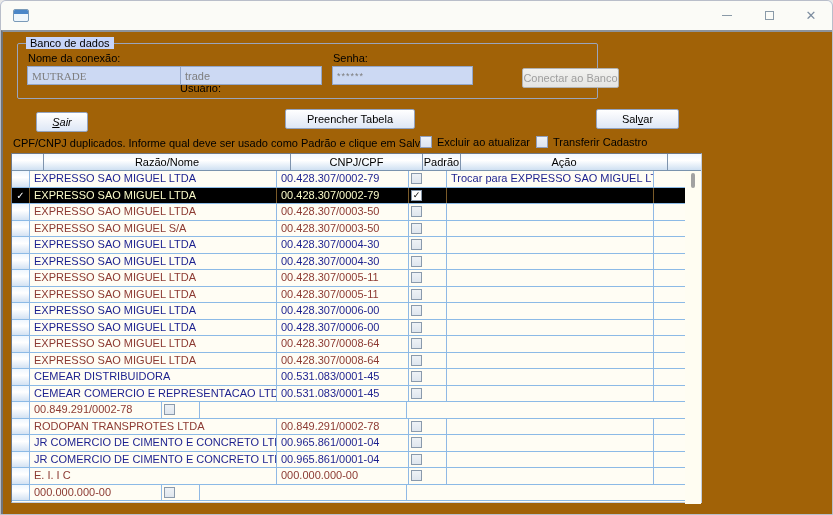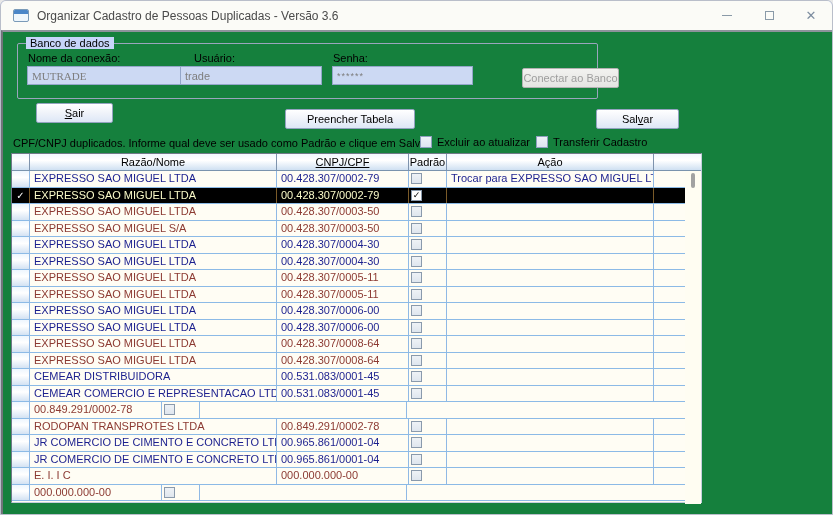--- a/index.html
+++ b/index.html
@@ -6,37 +6,37 @@
   html,body { width:833px; height:515px; font-family:"Liberation Sans", sans-serif; background:#e8e8e8; }
   .window { position:absolute; left:0; top:0; width:833px; height:515px; border:1px solid #b9beca; border-radius:6px 6px 0 0; overflow:hidden; background:#c7d5fa; }
   .titlebar { position:absolute; left:0; top:0; width:100%; height:29px; background:#fbfbf7; display:flex; align-items:center; }
   .app-icon { width:16px; height:13px; margin-left:12px; border:1px solid #7a9ab8; border-radius:2px; background:#eef6fc; position:relative; }
   .app-icon::before { content:""; position:absolute; left:0; top:0; right:0; height:4px; background:#4a86c8; border-radius:1px 1px 0 0; }
   .title-text { margin-left:8px; font-size:12px; color:#4a4a4a; }
   .win-controls { position:absolute; right:0; top:0; height:29px; display:flex; }
   .win-btn { width:42px; height:29px; display:flex; align-items:center; justify-content:center; color:#7d8da0; font-size:13px; }
   .max-glyph { width:9px; height:9px; border:1px solid #8a9aa8; display:inline-block; }
   .min-glyph { width:10px; height:0; border-top:1px solid #8a9aa8; display:inline-block; }
-  .body { position:absolute; left:0; top:29px; width:833px; height:486px; background:#15803d; border-top:2px solid #8d939b; border-left:2px solid #70747b; border-right:2px solid #cdd5e6; border-bottom:2px solid #cdd5e6; }
+  .body { position:absolute; left:0; top:29px; width:833px; height:486px; background:#a16207; border-top:2px solid #8d939b; border-left:2px solid #70747b; border-right:2px solid #cdd5e6; border-bottom:2px solid #cdd5e6; }
   
   .groupbox { position:absolute; left:14px; top:11px; width:581px; height:56px; border:1px solid #9aa5bd; border-radius:2px; }
   .legend { position:absolute; left:8px; top:-7px; background:#c7d5fa; padding:0 4px; font-size:11px; color:#000; }
   .fld-label { position:absolute; font-size:11px; color:#000; top:8px;text-align:center; }
   .fld-input { position:absolute; top:22px; height:19px; background:#ccd9f3; border:1px solid #93a6c9; color:#7e7e7e; font-size:11px; padding:0 4px; font-family:"Liberation Sans", sans-serif; }
   .pw { font-size:9px; letter-spacing:1px; }
   .btn { position:absolute; height:20px; background:linear-gradient(#ffffff,#f1f4fa 45%,#dde7f6); border:1px solid #93a3c0; border-radius:2px; font-size:11px; color:#000; text-align:center; line-height:18px; font-family:"Liberation Sans", sans-serif; }
   .btn .u { text-decoration:underline; }
   .btn.disabled { background:linear-gradient(#f2f2f0,#e4e4e2); border-color:#b2b2b2; color:#9e9e9e;margin-left:32px; }
   
   .instruction { position:absolute; left:10px; top:105px; font-size:11px; color:#000; }
   .cb-wrap { position:absolute; top:104px; display:flex; align-items:flex-start; font-size:11px; color:#000; }
   .cb-box { width:12px; height:12px; border:1px solid #90a0c0; background:linear-gradient(#eef2f8,#dde4f0); margin-right:5px; }
   
   .grid { position:absolute; left:8px; top:121px; width:691px; height:350px; background:#fffdf2; border-top:1px solid #6f7988; border-left:1px solid #6f7988; border-right:1px solid #c4cedd; border-bottom:1px solid #c4cedd; }
-  .grid-header { display:flex; width:100%; height:17px; background:linear-gradient(#f2f8fe,#ffffff 40%,#cfe0f2); border-bottom:1px solid #7a93ad; }
+  .grid-header { display:flex; width:100%; height:17px; background:linear-gradient(#f2f8fe,#ffffff 40%,#cfe0f2); border-bottom:1px solid #7a93ad;padding-left:14px; }
   .hcell { font-size:11px; color:#000; text-align:center; line-height:16px; border-right:1px solid #7e93ad; overflow:hidden; white-space:nowrap; }
   .grid-body { position:relative; width:100%; height:330px; }
   .scroll-gutter { position:absolute; right:0; top:0; width:16px; height:333px; background:#fffdf2; }
   .scroll-thumb { position:absolute; right:6px; top:2px; width:4px; height:15px; background:#a2a2a2; border-radius:2px; }
   .grid-row { display:flex; width:675px; height:16.5px; border-bottom:1px solid #8cbae6; background:#fffdf4; }
   .cell { font-size:11px; line-height:15px; padding:0 4px; border-right:1px solid #90b9e5; overflow:hidden; white-space:nowrap; }
   .c-ind { width:18px; padding:0; text-align:center; background:linear-gradient(#eef6fe,#ffffff 40%,#d3e2f3); font-size:10px; line-height:15px; }
   .c-name { width:247px; }
   .c-cnpj { width:132px; }
   .c-pad { width:38px; display:flex; align-items:center; padding:0 2px; }
@@ -47,67 +47,66 @@
   .grid-row.selected .cell { border-right-color:#7a5a28; }
   .grid-row.selected .c-ind { background:#000; color:#fff; }
   .grid-row.selected .cbx { background:#fff; }
 </style>
 </head>
 <body>
 
 <div class="window">
   <div class="titlebar">
     <span class="app-icon"></span>
-    <span class="title-text">Organizar Cadastro de Pessoas Duplicadas - Versão 3.6</span>
     <div class="win-controls">
       <span class="win-btn">
           <span class="min-glyph"></span>
         </span>
       <span class="win-btn">
           <span class="max-glyph"></span>
         </span>
       <span class="win-btn">
           <span>✕</span>
         </span>
     </div>
   </div>
 
   <div class="body">
 
     <div class="groupbox">
       <span class="legend">Banco de dados</span>
       <span class="fld-label" style="left:10px;">Nome da conexão:</span>
       <input class="fld-input" style="left: 9px; width: 170px; font-family: Liberation Serif, serif;" readonly="" value="MUTRADE">
-      <span class="fld-label" style="left:176px;">Usuário:</span>
+      <span class="fld-label" style="left:162px;margin-top:30px;">Usuário:</span>
       <input class="fld-input" style="left: 162px; width: 142px;" readonly="" value="trade">
       <span class="fld-label" style="left:315px;">Senha:</span>
       <input class="fld-input pw" style="left: 314px; width: 141px;" readonly="" value="******">
       <button class="btn disabled" style="left:472px; top:24px; width:97px;">Conectar ao Banco</button>
     </div>
 
-    <button class="btn" style="left:33px; top:71px; width:77px;"><span></span><span class="u">S</span><span>air</span></button>
+    <button class="btn" style="left:33px; top:80px; width:52px;font-style:italic;"><span></span><span class="u">S</span><span>air</span></button>
     <button class="btn" style="left:282px; top:77px; width:130px;">Preencher Tabela</button>
     <button class="btn" style="left:593px; top:77px; width:83px;"><span>Sal</span><span class="u">v</span><span>ar</span></button>
 
     <div class="instruction">CPF/CNPJ duplicados. Informe qual deve ser usado como Padrão e clique em Salvar</div>
 
     <div class="cb-wrap" style="left:417px;">
       <span class="cb-box"></span>
       <span>Excluir ao atualizar</span>
     </div>
     <div class="cb-wrap" style="left:533px;">
       <span class="cb-box"></span>
       <span>Transferir Cadastro</span>
     </div>
 
     <div class="grid">
       <div class="grid-header">
         <div class="hcell" style="width:18px;"></div>
         <div class="hcell" style="width:247px;">Razão/Nome</div>
-        <div class="hcell" style="width:132px;text-decoration:underline;">CNPJ/CPF</div>
+        <div class="hcell" style="width:132px;">CNPJ/CPF</div>
         <div class="hcell" style="width:38px;">Padrão</div>
         <div class="hcell" style="width:207px;">Ação</div>
         <div class="hcell" style="flex:1; border-right:none;"></div>
       </div>
       <div class="grid-body">
         <div class="grid-row">
             <div class="cell c-ind"></div>
             <div class="cell c-name" style="color: rgb(27, 31, 142);">EXPRESSO SAO MIGUEL LTDA</div>
             <div class="cell c-cnpj" style="color: rgb(27, 31, 142);">00.428.307/0002-79</div>
             <div class="cell c-pad">

